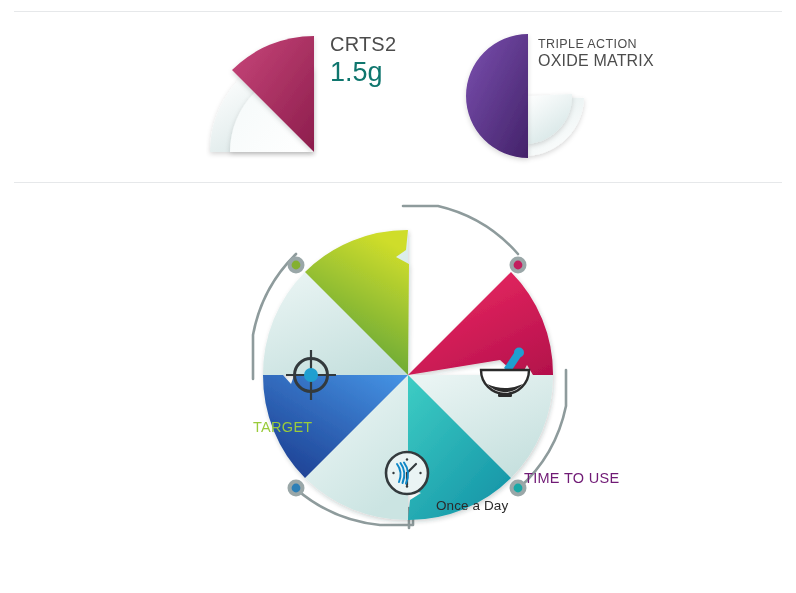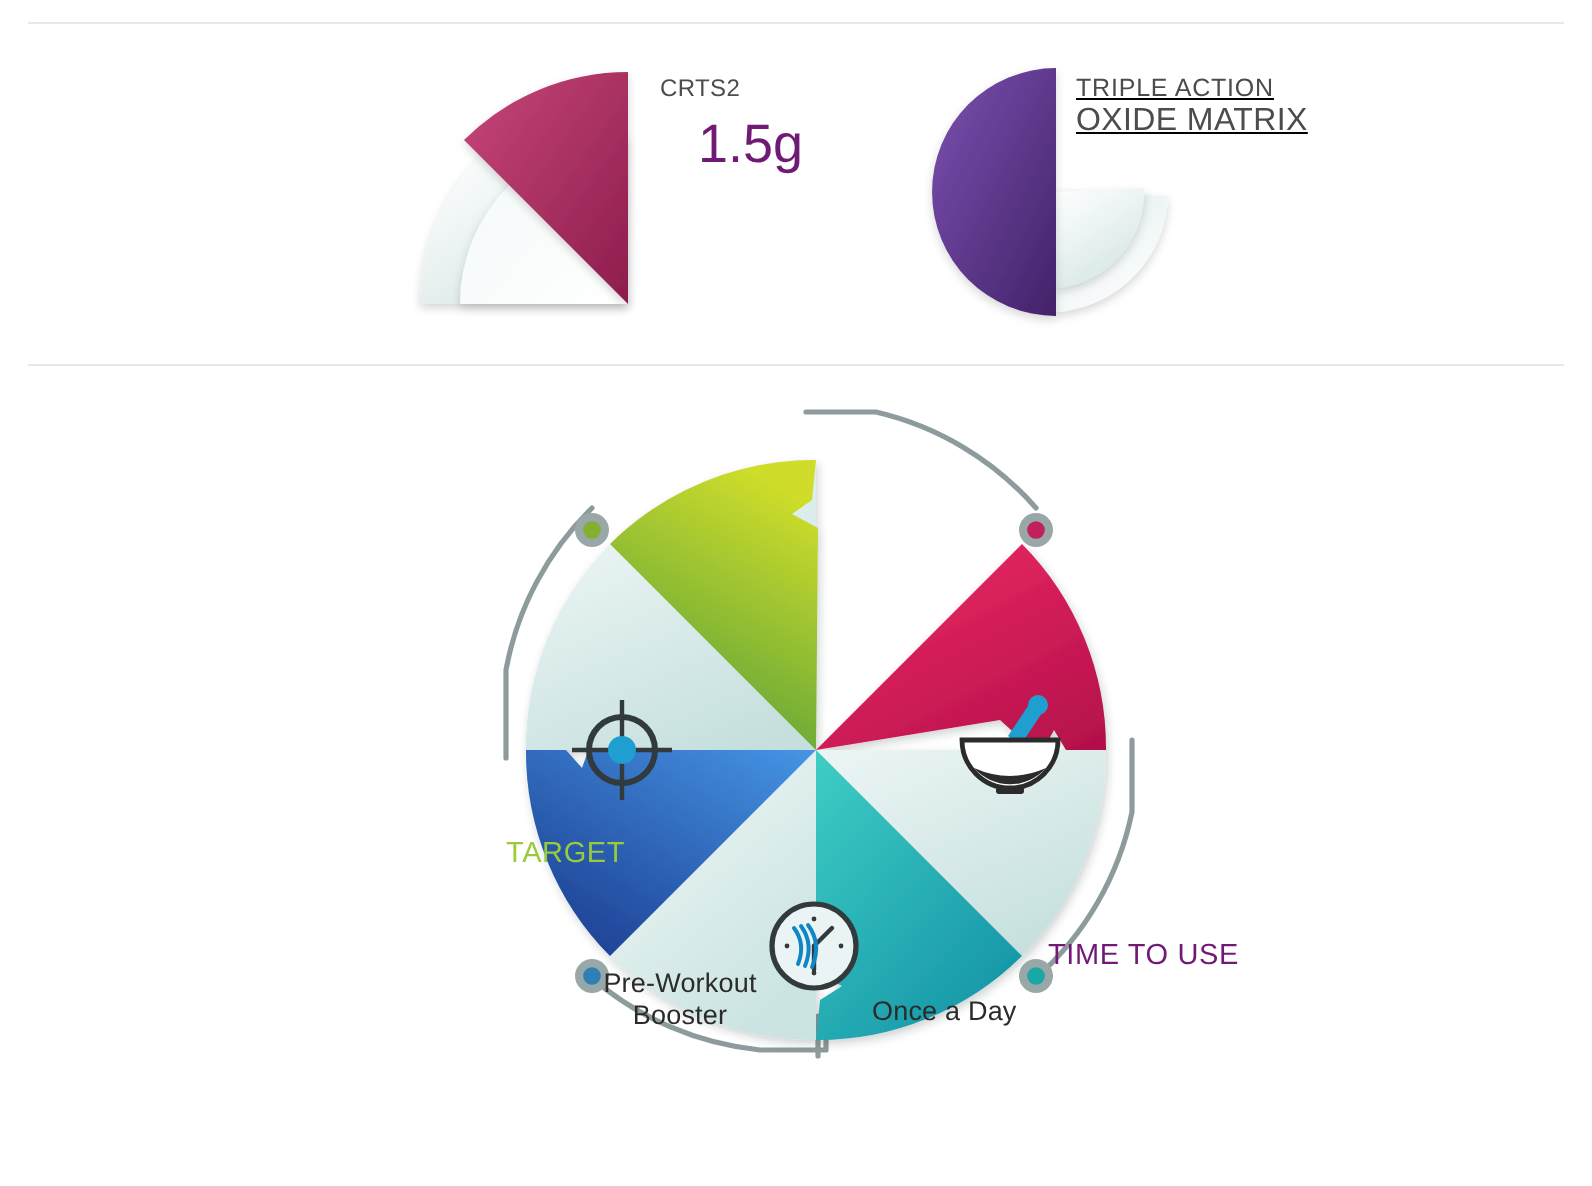--- a/index.html
+++ b/index.html
@@ -37,24 +37,24 @@
   .stat-gauge {
     position: absolute;
     top: 0;
     left: 0;
   }
   .stat-text {
     position: absolute;
     top: 11px;
   }
   .stat-panel.crts2 .stat-text { left: 124px; }
-  .stat-panel.matrix .stat-text { left: 78px; text-decoration: underline; }
+  .stat-panel.matrix .stat-text { left: 78px; }
 
   .stat-name {
-    font-size: 12px;
+    font-size: 20px;
     color: #4c4c4c;
     letter-spacing: 0.2px;
     line-height: 15px;
     white-space: nowrap;
   }
   .stat-name.small-caps {
     font-size: 12.5px;
     letter-spacing: 0.4px;
     text-transform: uppercase;
   }
@@ -63,21 +63,21 @@
     letter-spacing: 0.2px;
     text-transform: uppercase;
     margin-top: 1px;
   }
   .stat-value {
     font-size: 27px;
     line-height: 30px;
     margin-top: 5px;
     font-weight: 400;
   }
-  .stat-value.pink { color: #701a75; margin-left: 19px; }
+  .stat-value.pink { color: #0f766e; }
   .stat-value.purple { color: #6b3fa0; }
 
   
   #wheel-area {
     position: absolute;
     left: 0;
     top: 188px;
     width: 796px;
     height: 405px;
   }
@@ -297,16 +297,15 @@
     <g transform="translate(284,160)">
       <path d="M 27 2 L 27 52 M 2 27 L 52 27" stroke="#333a3d" stroke-width="2.2"></path>
       <circle cx="27" cy="27" r="16.5" fill="none" stroke="#333a3d" stroke-width="3"></circle>
       <circle cx="27" cy="27" r="7" fill="#1f9fd0"></circle>
     </g>
   </svg>
 
   <div class="callout target">TARGET</div>
   <div class="callout time-to-use">TIME TO USE</div>
 
-  <div class="seg-label pre-workout">Pre-Workout Booster</div>
   <div class="seg-label once-a-day">Once a Day</div>
 
 </div>
 
 </body></html>

